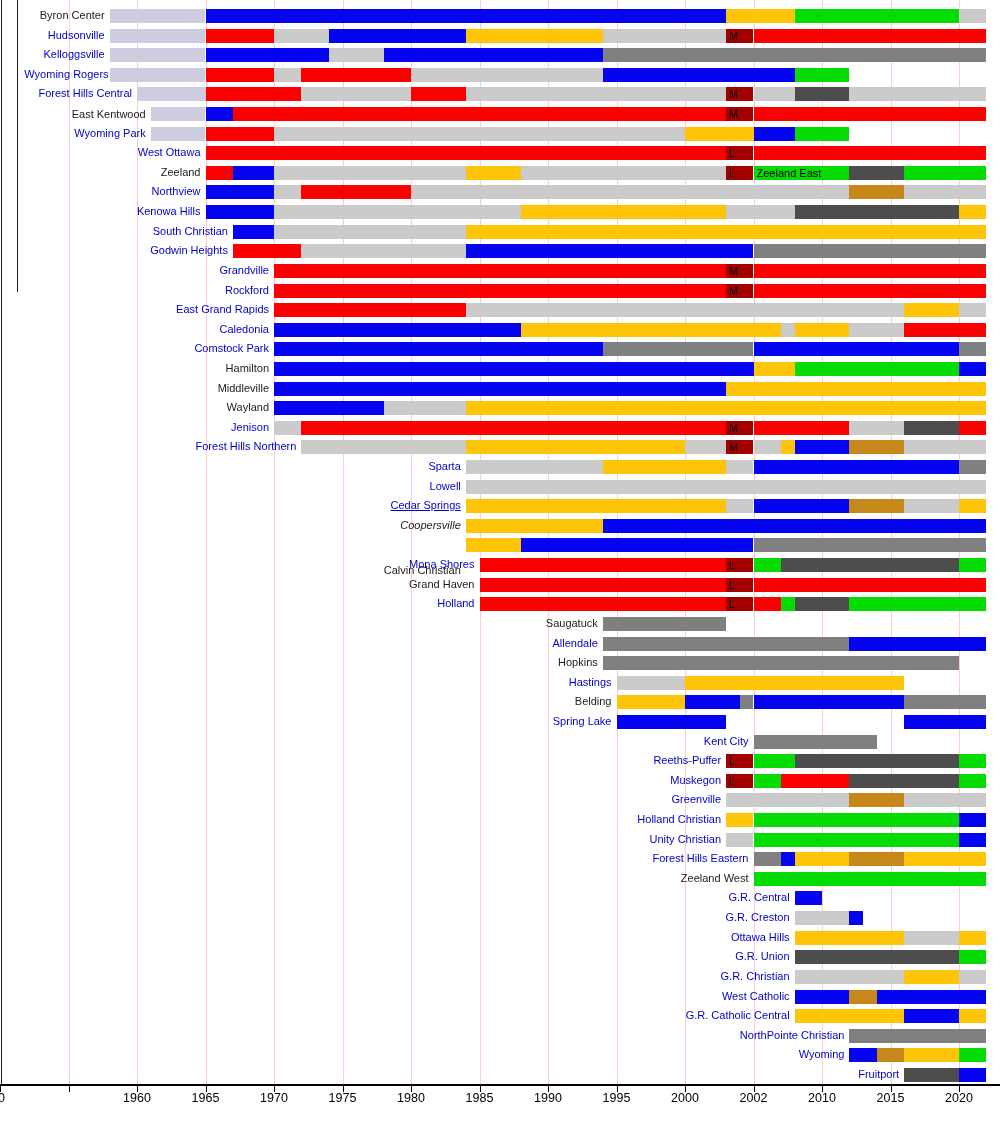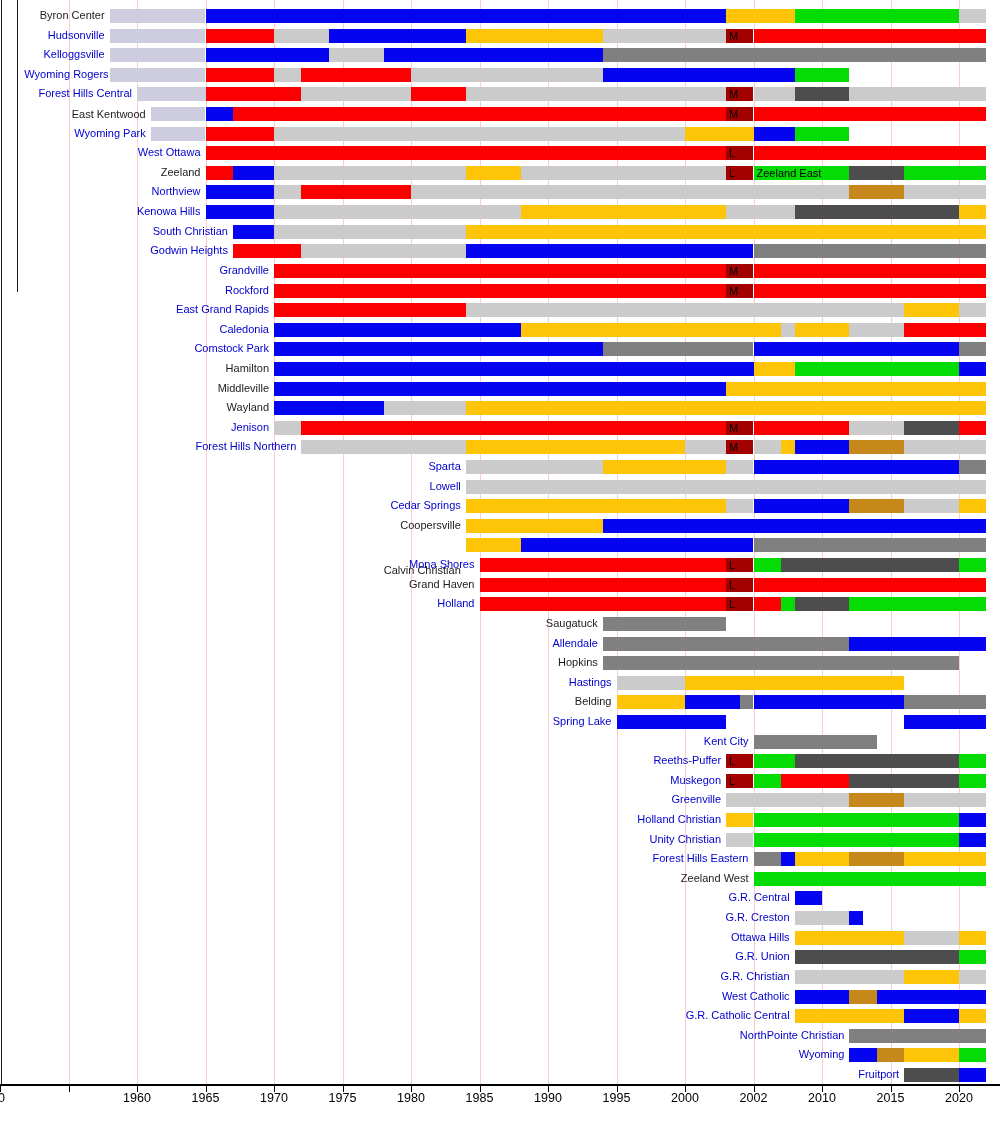--- a/index.html
+++ b/index.html
@@ -195,28 +195,28 @@
       <div class="seg" style="top: 440px; left: 849.4px; width: 54.8px; background: rgb(198, 136, 26);"></div>
       <div class="seg" style="top: 440px; left: 904.2px; width: 82.2px; background: rgb(203, 203, 203);"></div>
       <div class="row-label" style="top: 460px; color: rgb(0, 0, 204); left: 0px; width: 460.8px;">Sparta</div>
       <div class="seg" style="top: 460px; left: 465.8px; width: 137px; background: rgb(203, 203, 203);"></div>
       <div class="seg" style="top: 460px; left: 602.8px; width: 123.3px; background: rgb(253, 196, 8);"></div>
       <div class="seg" style="top: 460px; left: 726.1px; width: 27.4px; background: rgb(203, 203, 203);"></div>
       <div class="seg" style="top: 460px; left: 753.5px; width: 205.5px; background: rgb(4, 4, 240);"></div>
       <div class="seg" style="top: 460px; left: 959px; width: 27.4px; background: rgb(128, 128, 128);"></div>
       <div class="row-label" style="top: 480px; color: rgb(0, 0, 204); left: 0px; width: 460.8px;">Lowell</div>
       <div class="seg" style="top: 480px; left: 465.8px; width: 520.6px; background: rgb(203, 203, 203);"></div>
-      <div class="row-label" style="top: 499px; color: rgb(0, 0, 204); left: 0px; width: 460.8px;">Cedar Springs</div>
+      <div class="row-label" style="top: 499px; color: rgb(0, 0, 204); left: 0px; width: 460.8px; text-decoration: underline;">Cedar Springs</div>
       <div class="seg" style="top: 499px; left: 465.8px; width: 260.3px; background: rgb(253, 196, 8);"></div>
       <div class="seg" style="top: 499px; left: 726.1px; width: 27.4px; background: rgb(203, 203, 203);"></div>
       <div class="seg" style="top: 499px; left: 753.5px; width: 95.9px; background: rgb(4, 4, 240);"></div>
       <div class="seg" style="top: 499px; left: 849.4px; width: 54.8px; background: rgb(198, 136, 26);"></div>
       <div class="seg" style="top: 499px; left: 904.2px; width: 54.8px; background: rgb(203, 203, 203);"></div>
       <div class="seg" style="top: 499px; left: 959px; width: 27.4px; background: rgb(253, 196, 8);"></div>
-      <div class="row-label" style="top: 519px; color: rgb(32, 33, 34); left: 0px; width: 460.8px;">Coopersville</div>
+      <div class="row-label" style="top: 519px; color: rgb(32, 33, 34); left: 0px; width: 460.8px; font-style: italic;">Coopersville</div>
       <div class="seg" style="top: 519px; left: 465.8px; width: 137px; background: rgb(253, 196, 8);"></div>
       <div class="seg" style="top: 519px; left: 602.8px; width: 383.6px; background: rgb(4, 4, 240);"></div>
       <div class="row-label" style="top: 564px; color: rgb(32, 33, 34); left: 0px; width: 460.8px;">Calvin Christian</div>
       <div class="seg" style="top: 538px; left: 465.8px; width: 54.8px; background: rgb(253, 196, 8);"></div>
       <div class="seg" style="top: 538px; left: 520.6px; width: 232.9px; background: rgb(4, 4, 240);"></div>
       <div class="seg" style="top: 538px; left: 753.5px; width: 232.9px; background: rgb(128, 128, 128);"></div>
       <div class="row-label" style="top: 558px; color: rgb(0, 0, 204); left: 0px; width: 474.5px;">Mona Shores</div>
       <div class="seg" style="top: 558px; left: 479.5px; width: 246.6px; background: rgb(251, 0, 0);"></div>
       <div class="seg" style="top: 558px; left: 726.1px; width: 27.4px; background: rgb(163, 0, 0);"><span>L</span></div>
       <div class="seg" style="top: 558px; left: 753.5px; width: 27.4px; background: rgb(4, 220, 4);"></div>

